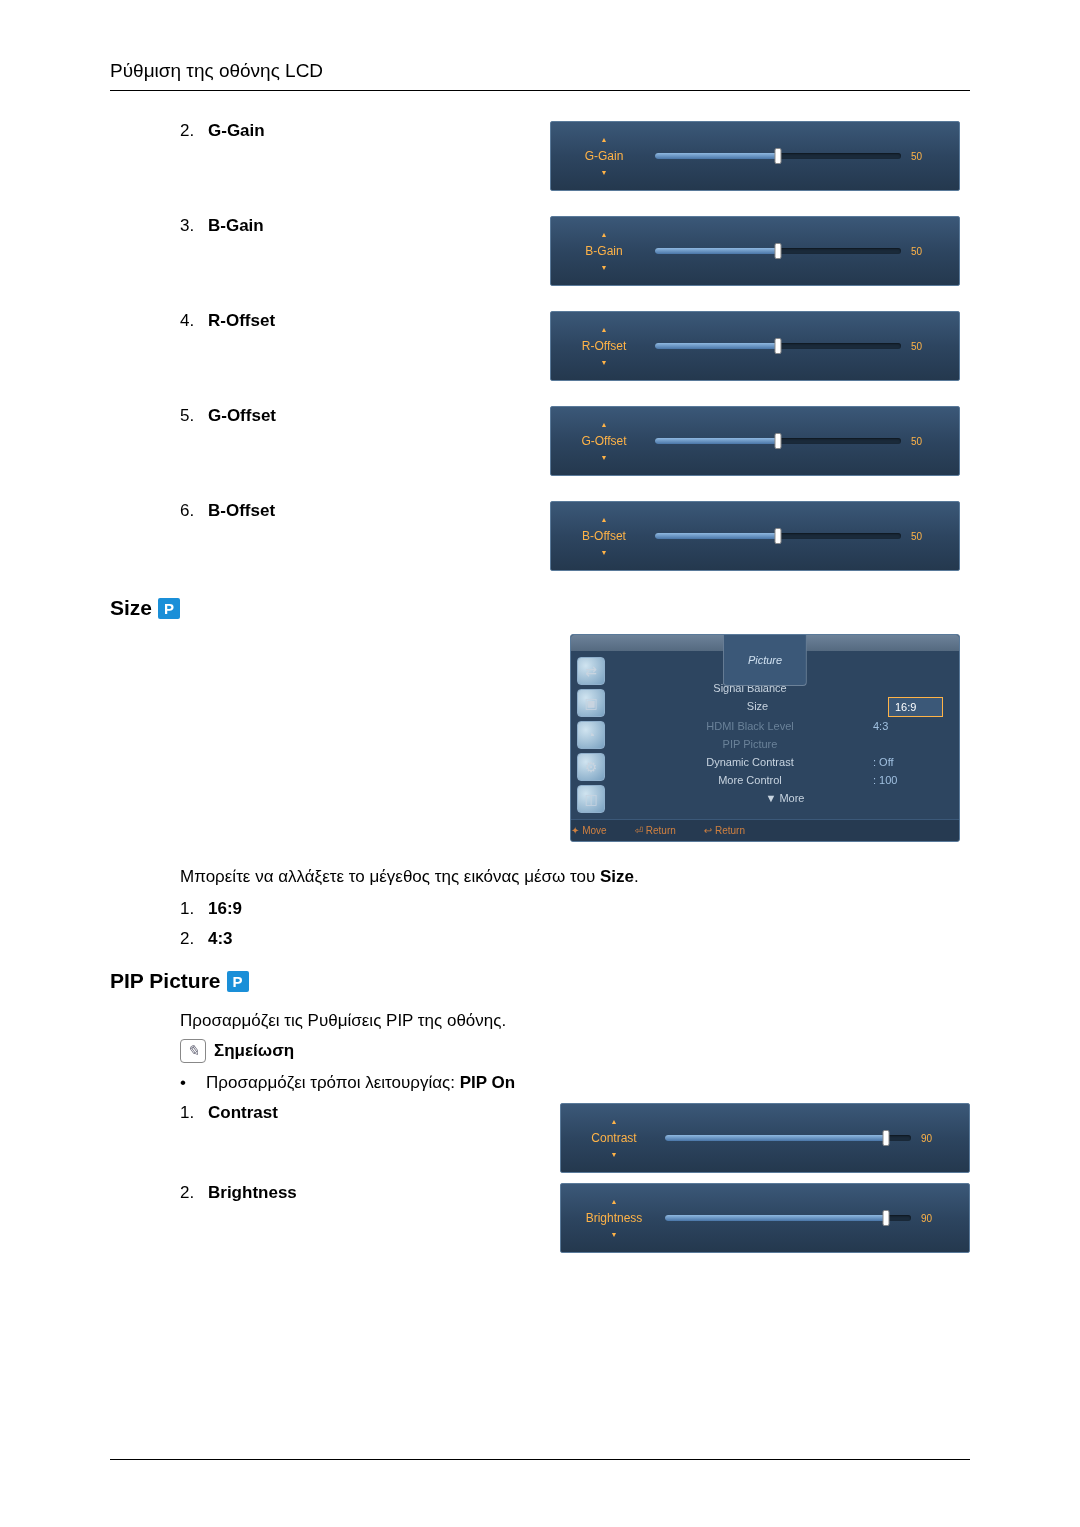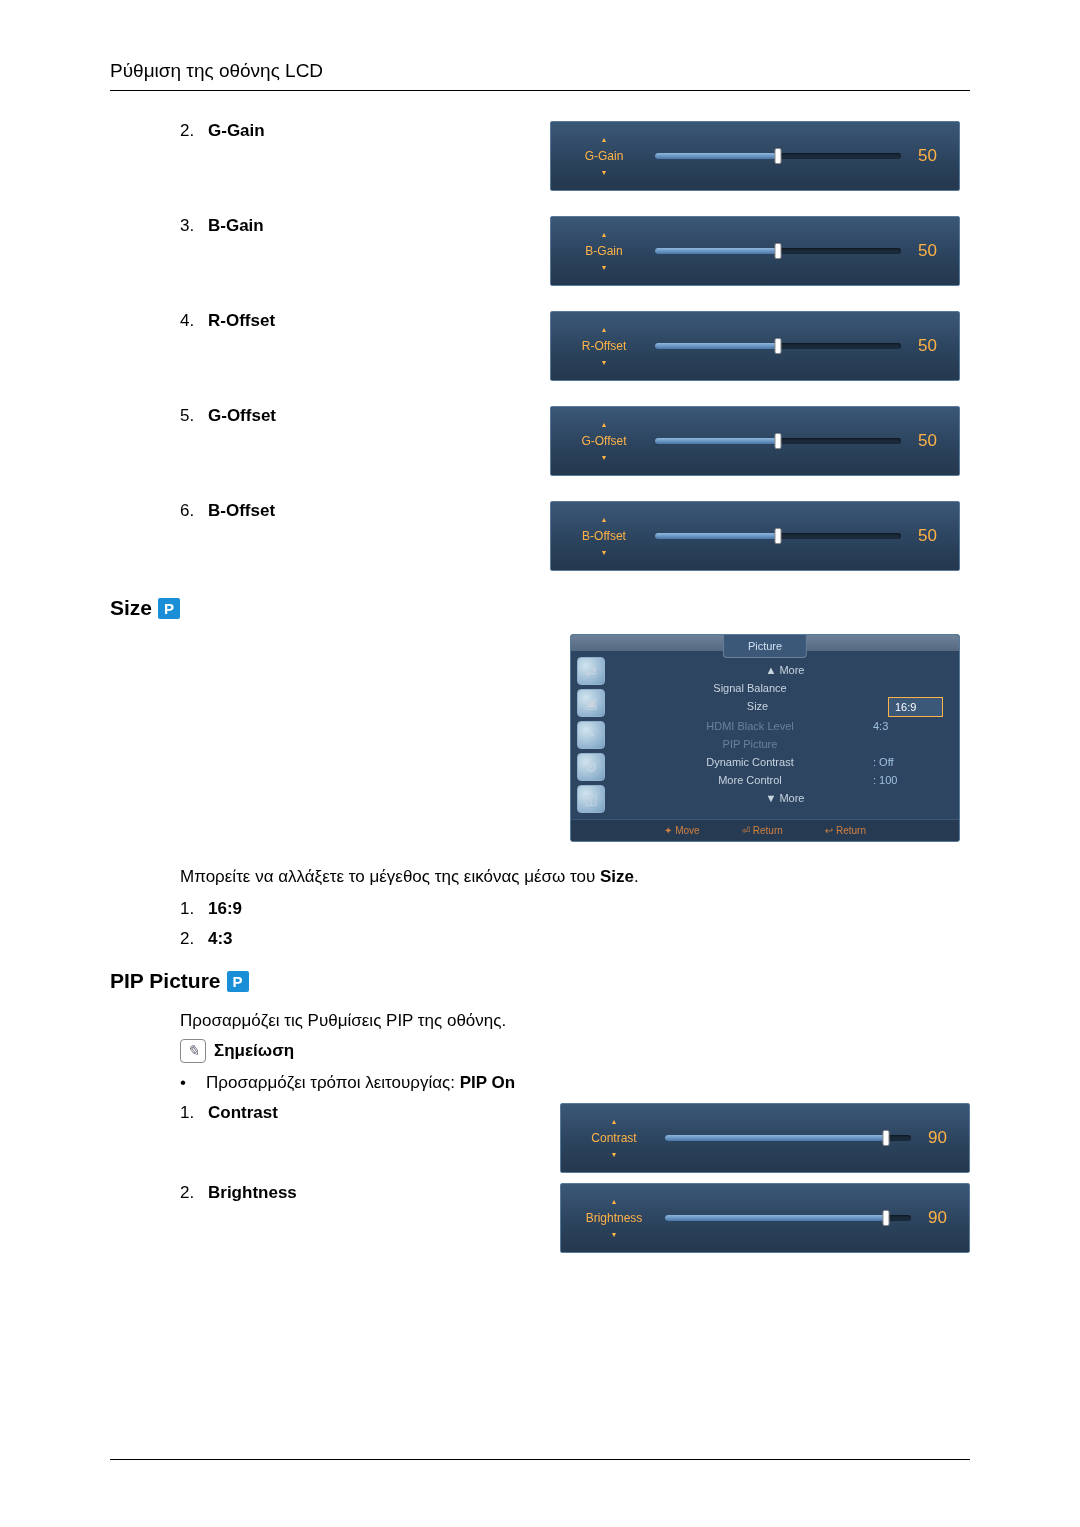--- a/index.html
+++ b/index.html
@@ -106,23 +106,23 @@
     top: -5px;
     width: 7px;
     height: 16px;
     background: #fff;
     border: 1px solid #888;
     border-radius: 2px;
     transform: translateX(-50%);
   }
   .osd .val {
     color: #ffb347;
-    font-size: 17px;
+    font-size: 10px;
     width: 26px;
-    text-align: right;
+    text-align: left;
   }
 
   .section-head {
     font-weight: bold;
     font-size: 21px;
     margin: 20px 0 14px 0;
     display: flex;
     align-items: center;
     gap: 6px;
   }
@@ -155,25 +155,26 @@
     position: relative;
     border-radius: 3px 3px 0 0;
   }
   .osd-menu .tab {
     position: absolute;
     left: 50%;
     transform: translateX(-50%);
     top: 0;
     background: #3b5878;
     color: #cfe0f0;
-    padding: 5px 24px;
+    padding: 19px 24px;
     font-size: 11px;
     border: 1px solid #6d8299;
     border-top: none;
     border-radius: 0 0 4px 4px;
+    font-style: italic;
   }
   .osd-menu .body {
     display: flex;
     padding: 6px;
   }
   .osd-menu .iconcol {
     width: 40px;
     display: flex;
     flex-direction: column;
     gap: 4px;
@@ -203,22 +204,22 @@
     padding: 0 6px;
     color: #fff;
     width: 55px;
     display: inline-block;
   }
   .osd-menu .foot {
     background: rgba(0,0,0,0.15);
     color: #d08040;
     font-size: 10px;
     display: flex;
-    justify-content: center;
-    gap: 42px;
+    justify-content: flex-start;
+    gap: 28px;
     padding: 5px 0;
     border-top: 1px solid #3b5878;
   }
   .plain-list {
     padding-left: 70px;
     margin: 12px 0 10px 0;
   }
   .plain-list .li {
     display: flex;
     margin-bottom: 10px;

